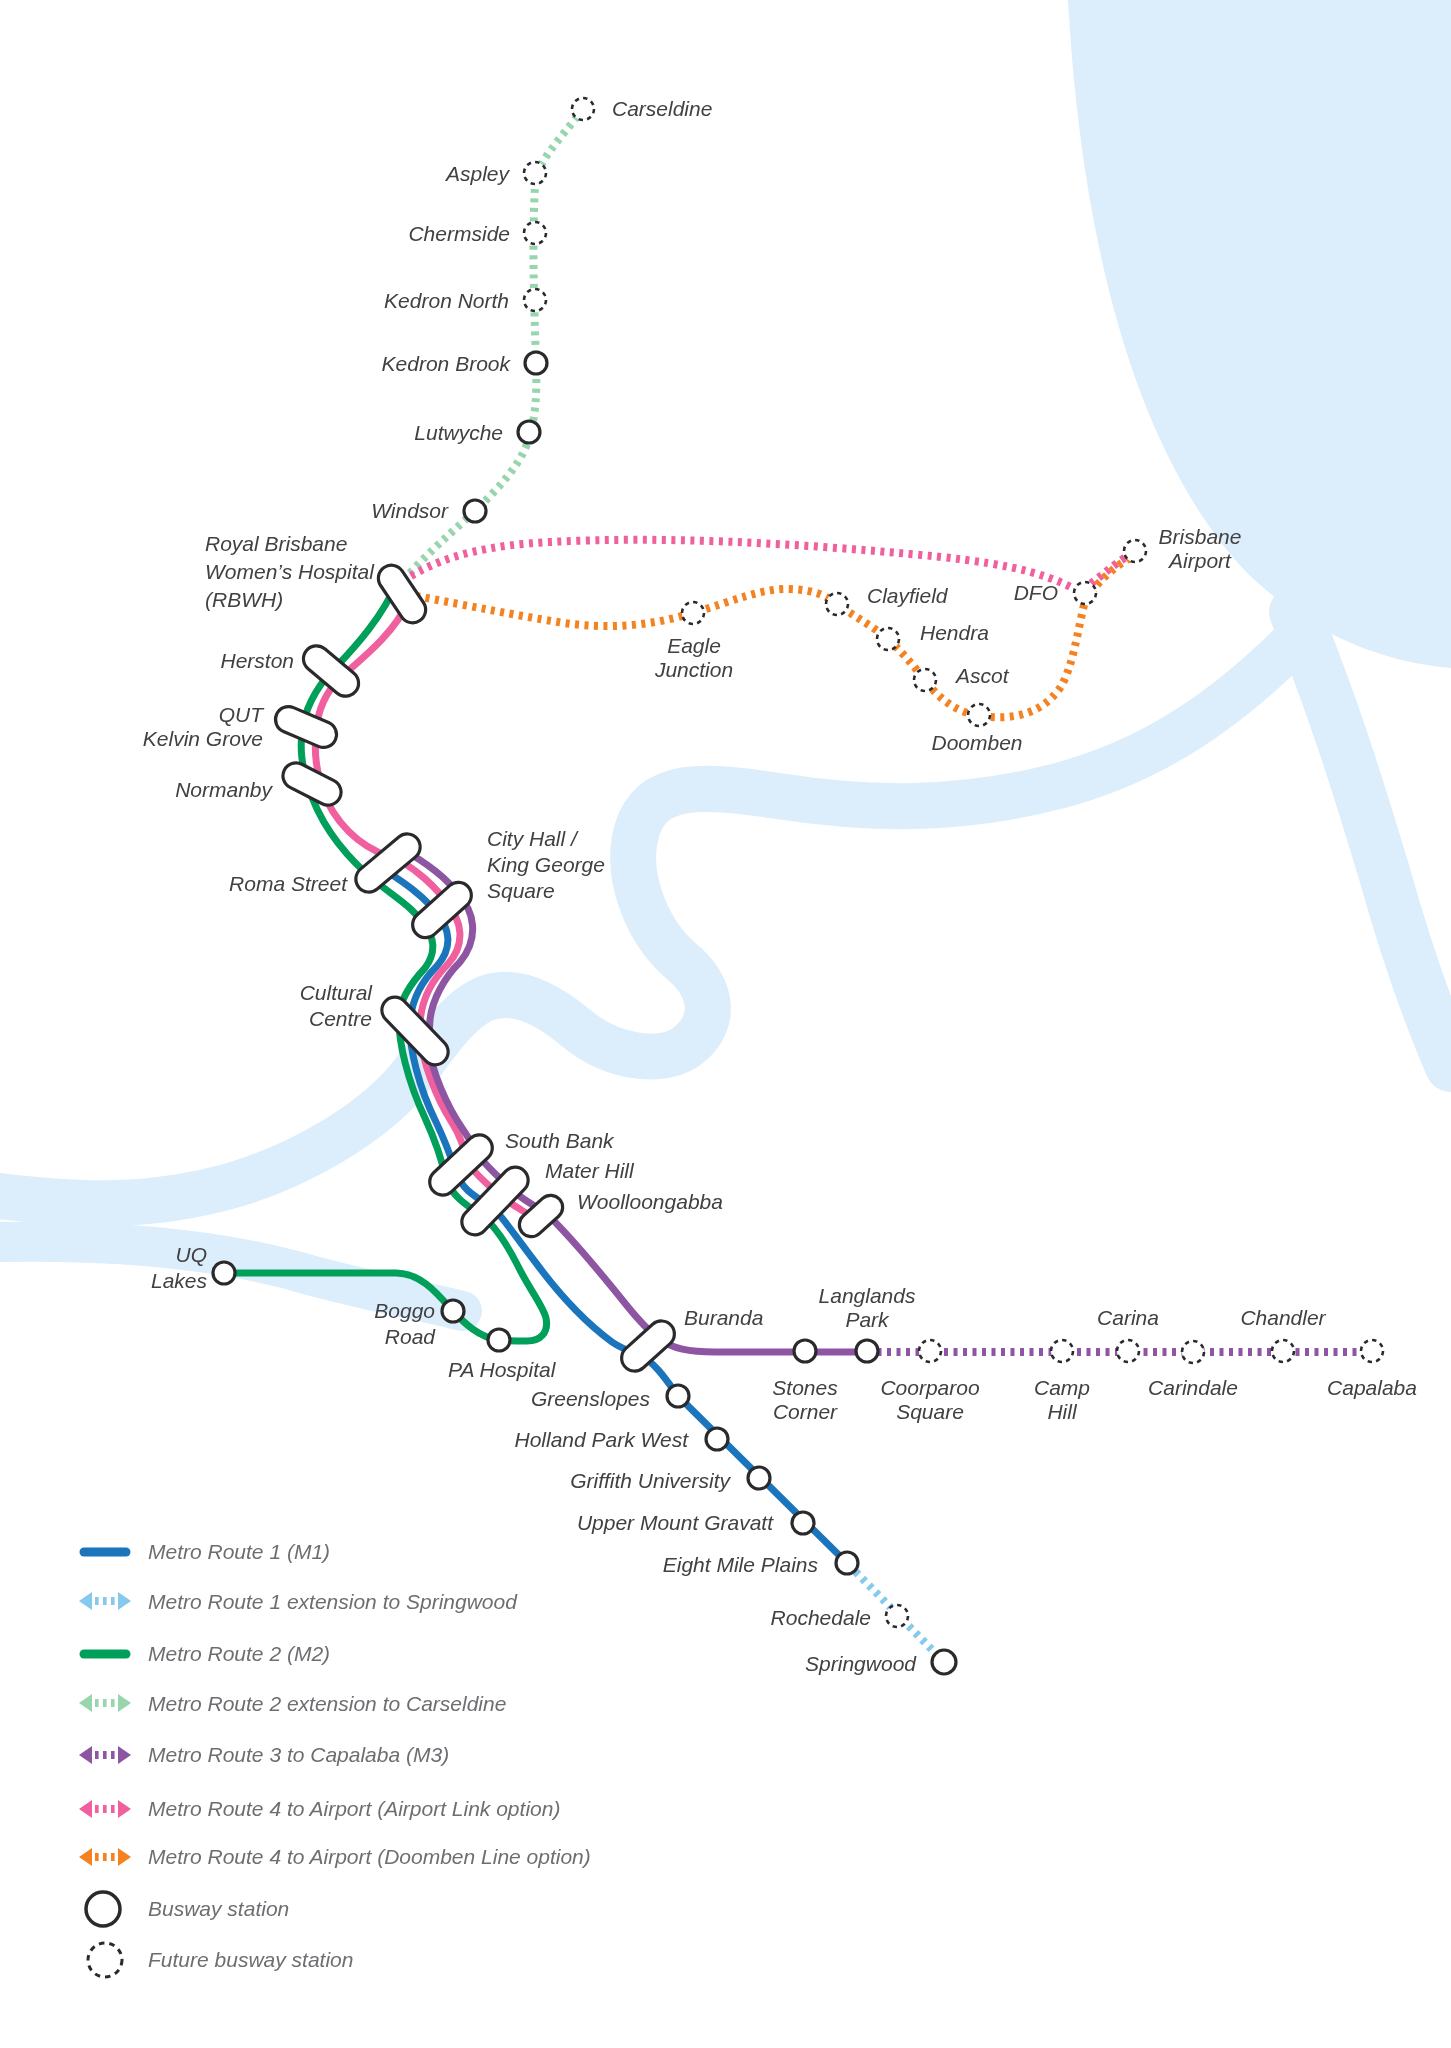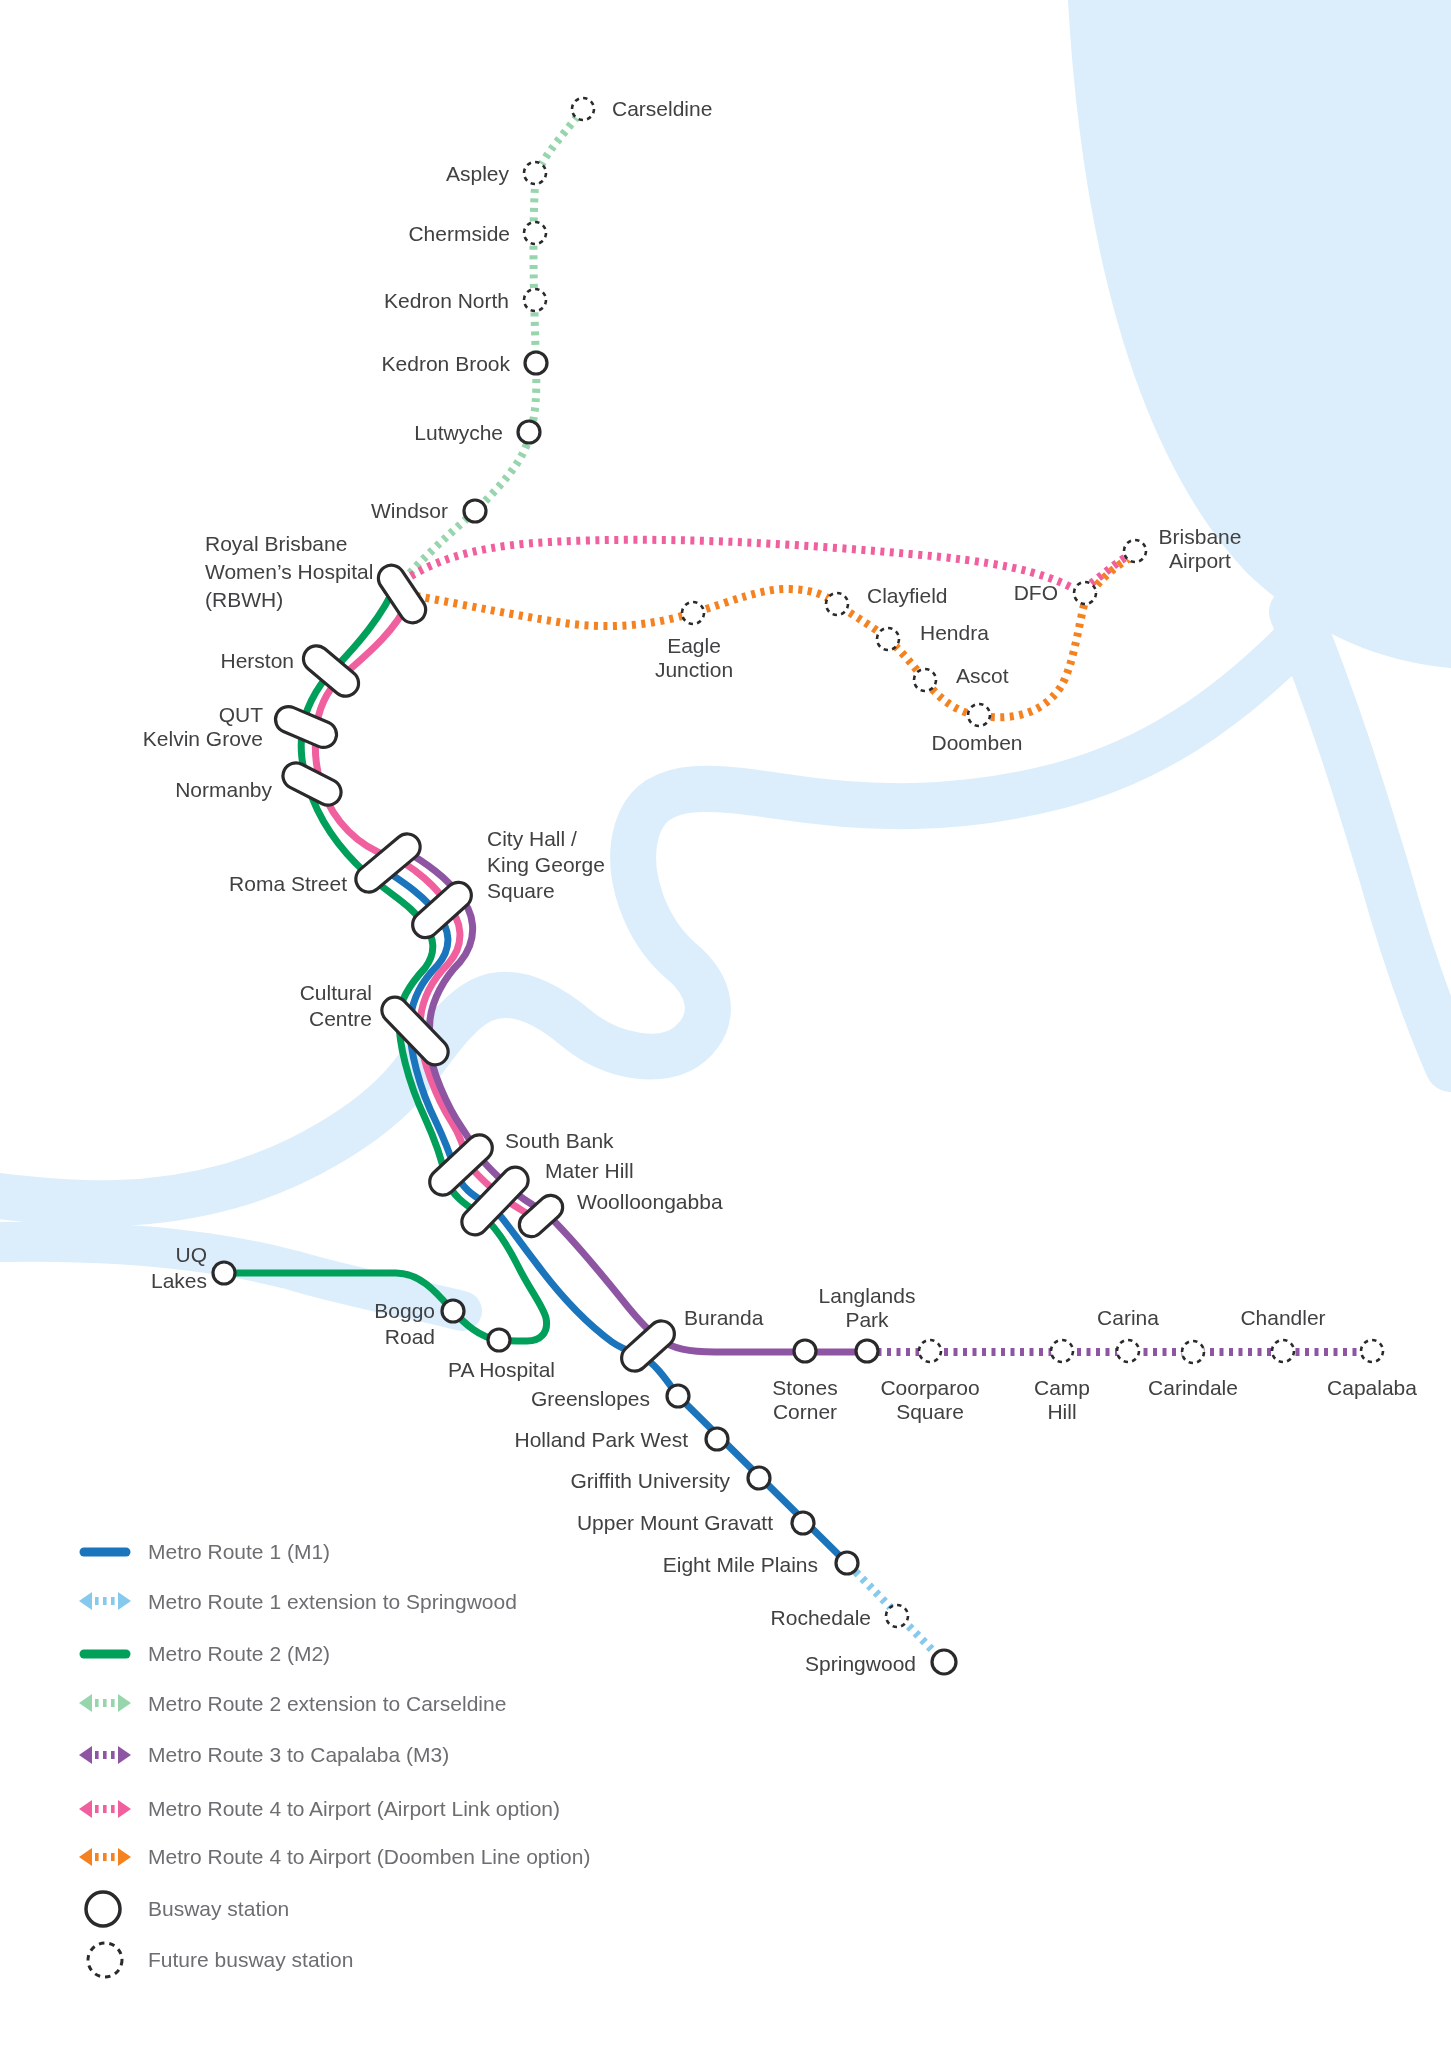--- a/index.html
+++ b/index.html
@@ -1,16 +1,16 @@
 <!DOCTYPE html>
 <html><head>
 <meta charset="utf-8">
 <style>
   html,body { margin:0; padding:0; background:#ffffff; }
-  .canvas { width:1451px; height:2048px; position:relative; background:#ffffff; }
+  .canvas { width:1451px; height:2048px; position:relative; background:#ffffff;font-style:italic; }
   svg { display:block; }
   text { font-family:"Liberation Sans", sans-serif; }
   .lbl { font-size:21px; fill:#414042; }
   .lbl.e { text-anchor:end; }
   .lbl.m { text-anchor:middle; }
   .leg { font-size:21px; fill:#6d6e71; }
   .route { fill:none; stroke-linecap:round; stroke-linejoin:round; stroke-width:7; }
   .routedash { fill:none; stroke-linecap:butt; stroke-linejoin:round; stroke-width:8; stroke-dasharray:4 5.5; }
   .water { fill:none; stroke-linecap:round; stroke-linejoin:round; }
   .st  { fill:#ffffff; stroke:#2a2a2c; stroke-width:3.2; }

